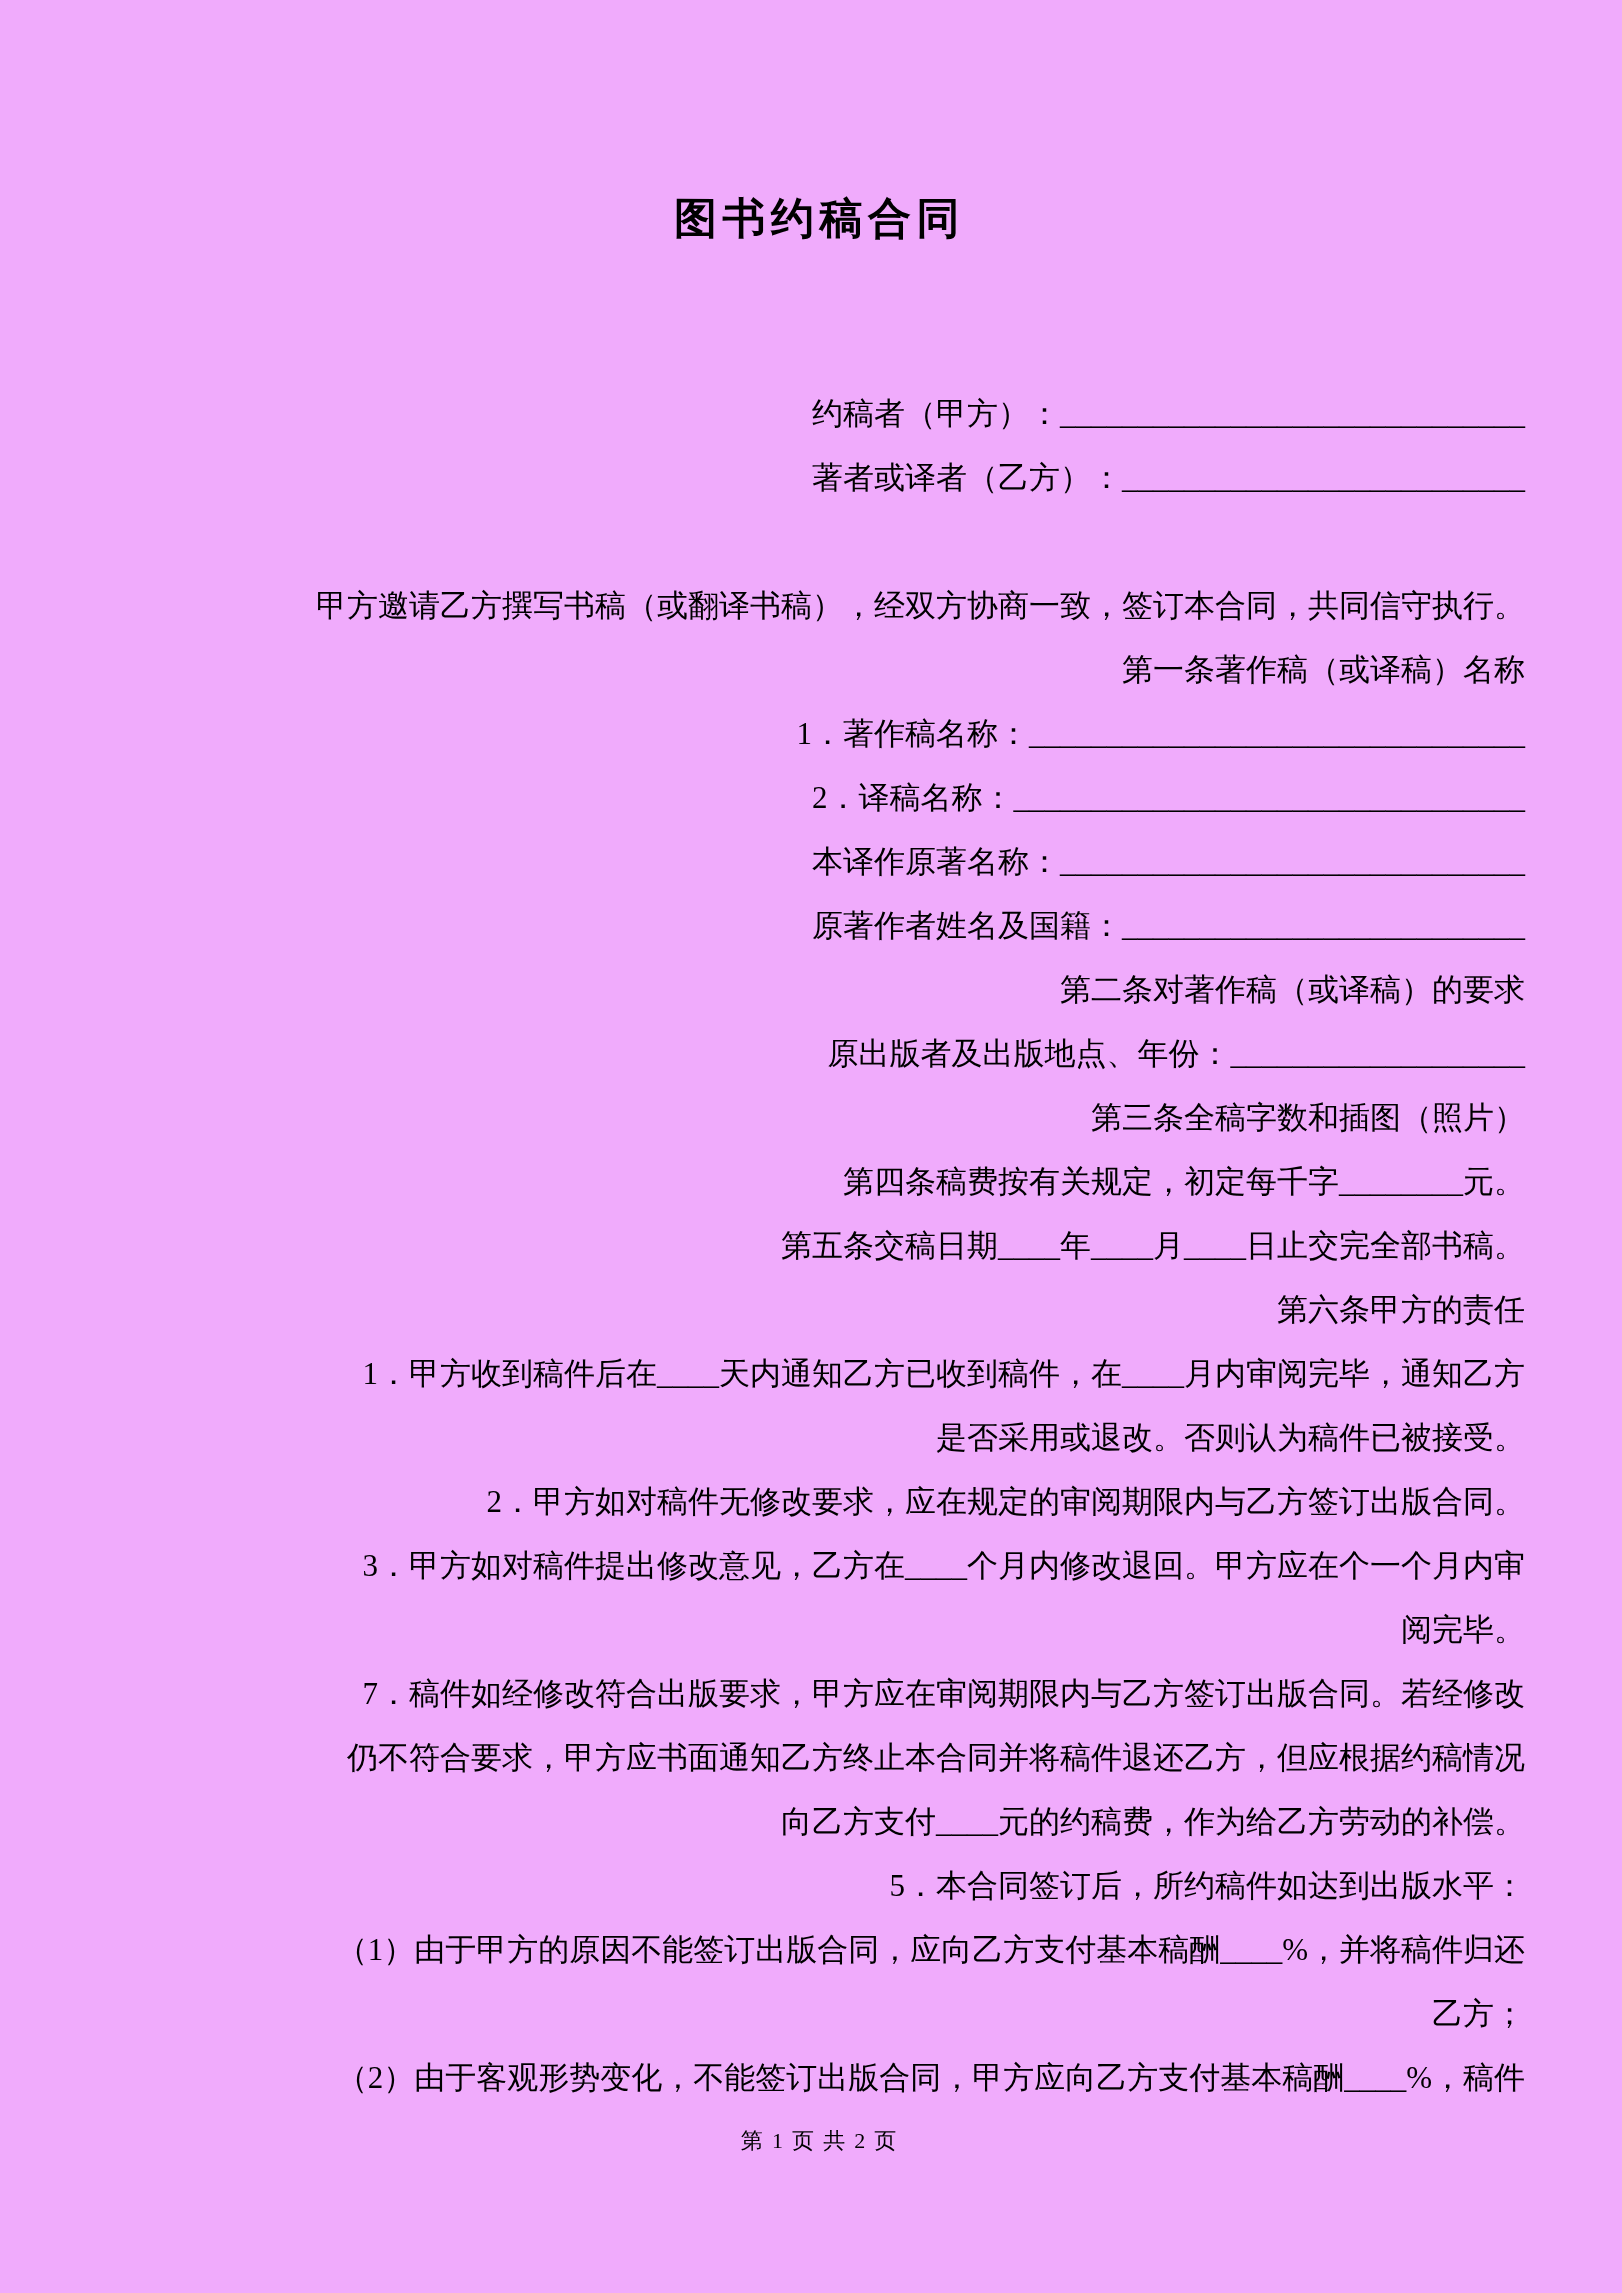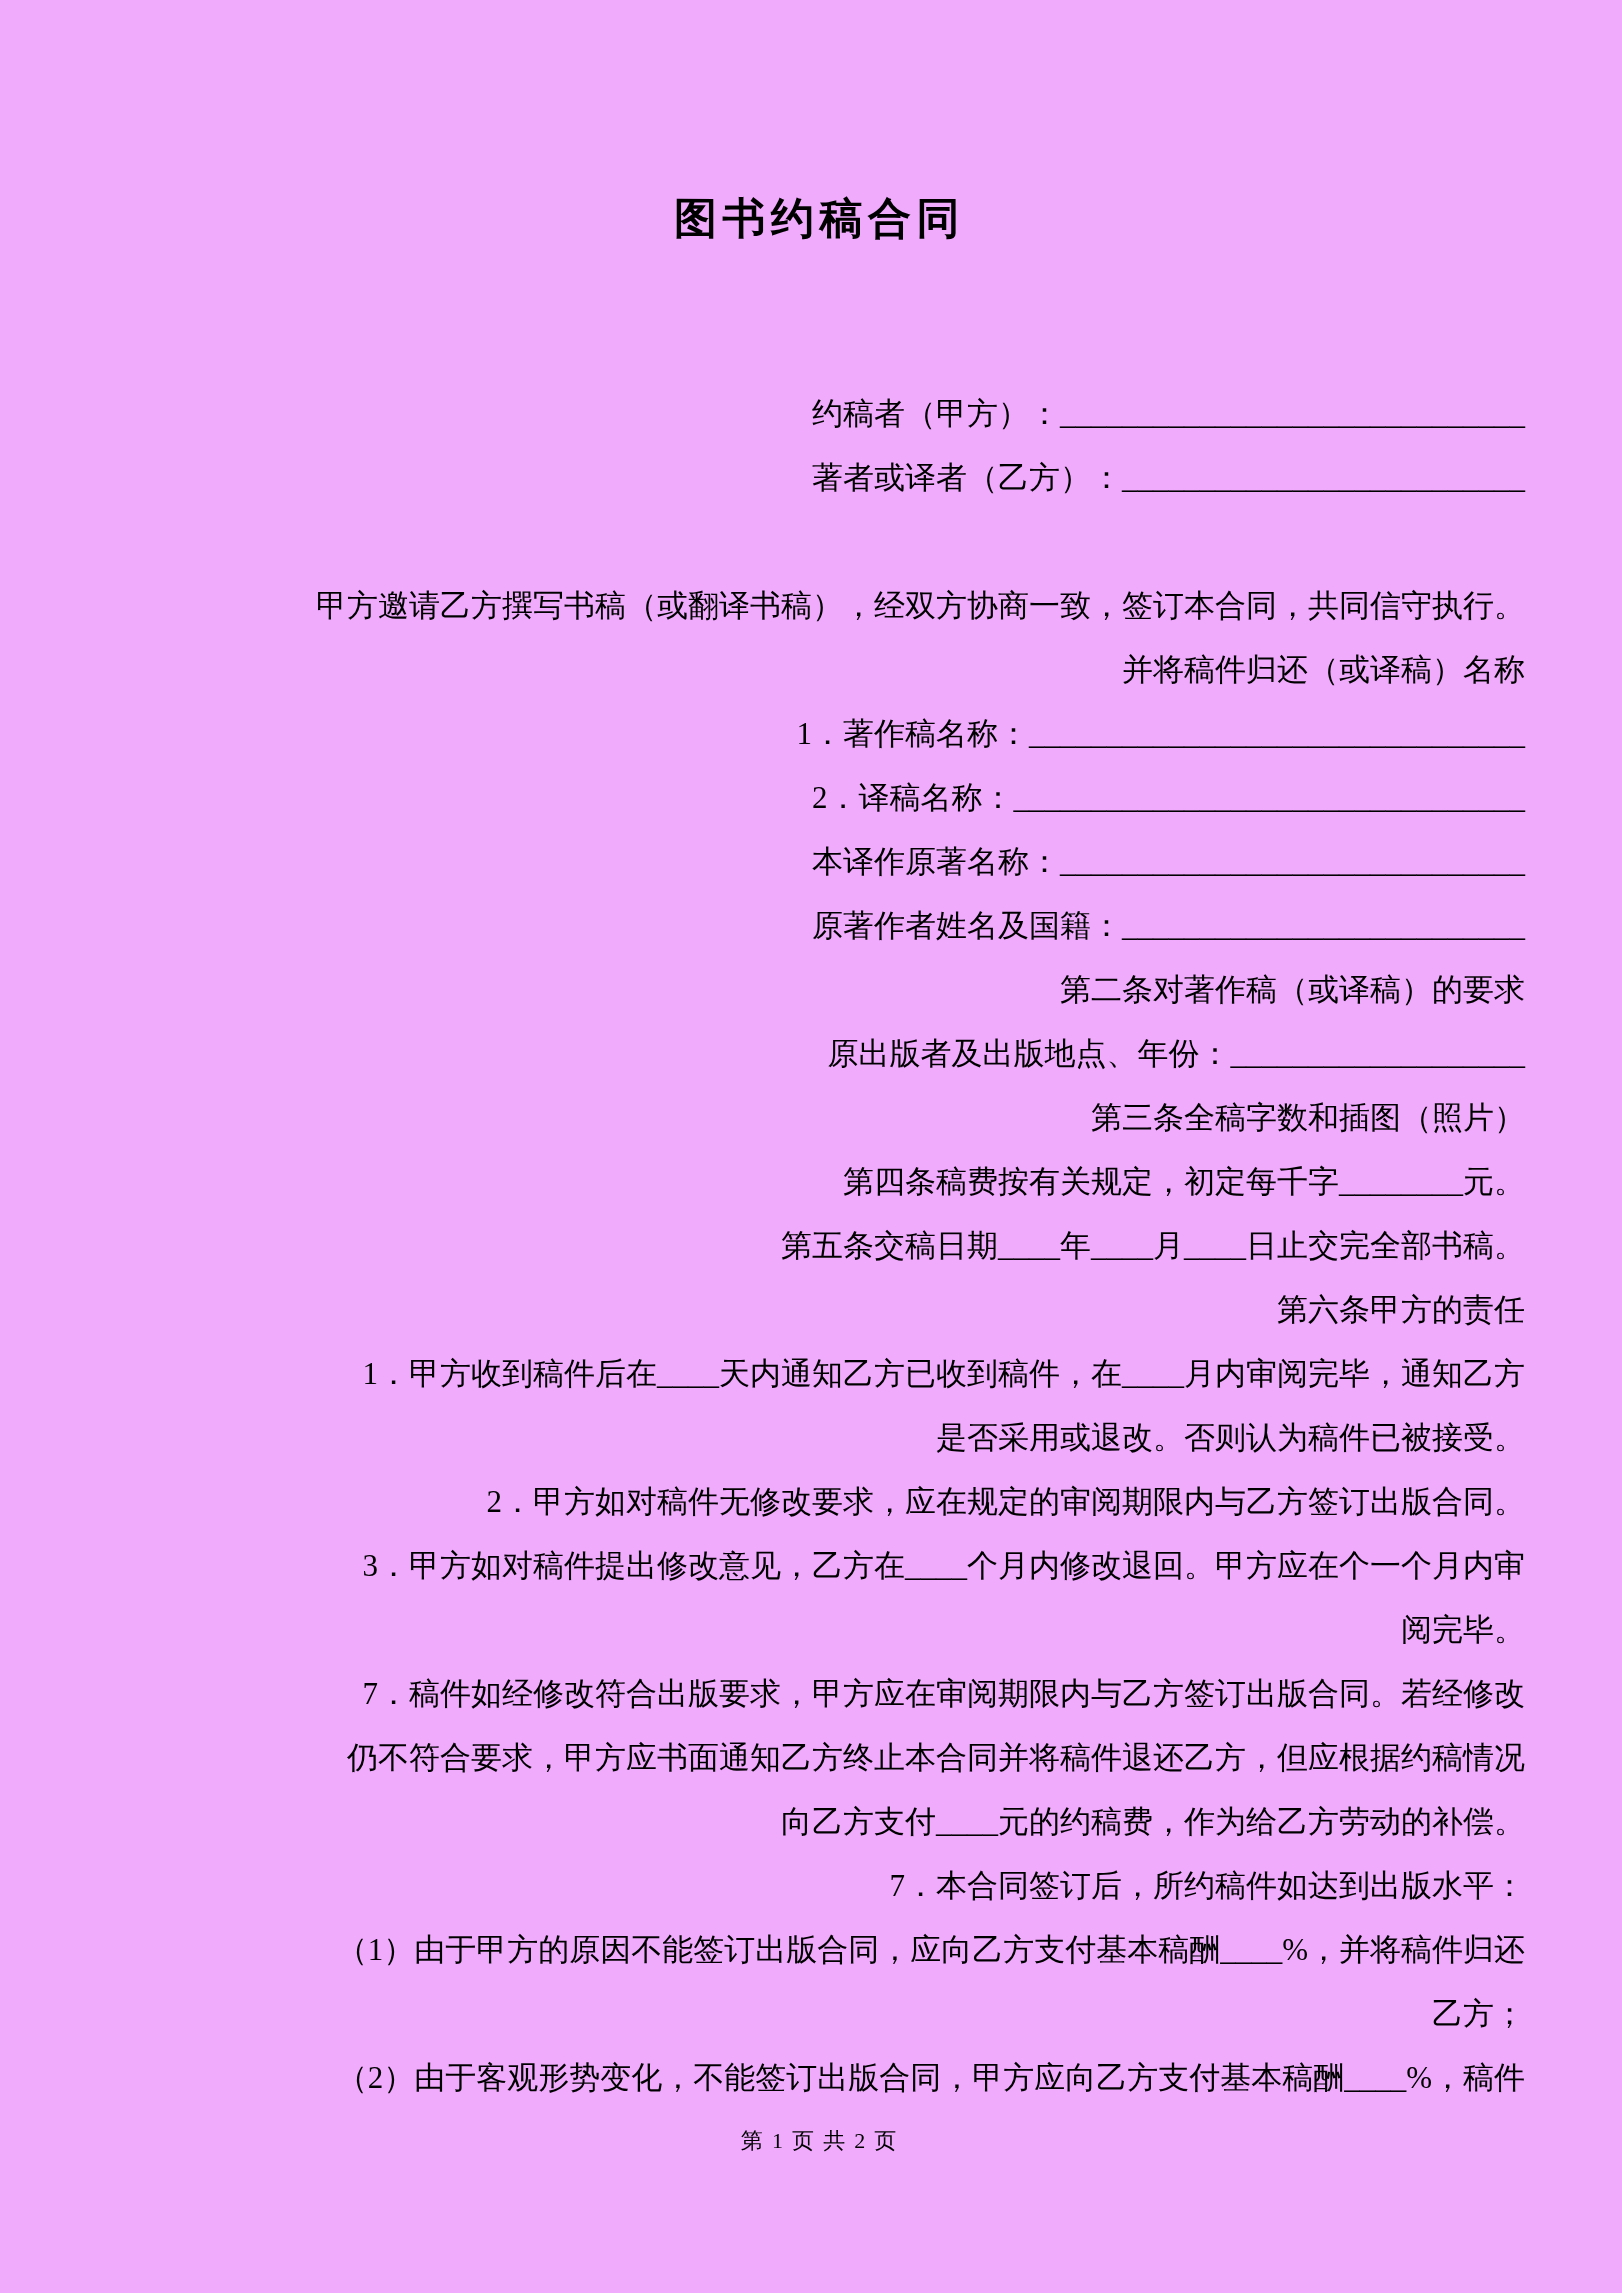--- a/index.html
+++ b/index.html
@@ -59,40 +59,40 @@
 <body>
 
 <div class="page">
   <h1 class="title">图书约稿合同</h1>
 
   <main class="content">
       <div class="line">约稿者（甲方）：______________________________</div>
       <div class="line">著者或译者（乙方）：__________________________</div>
       <div class="line"></div>
       <div class="line">甲方邀请乙方撰写书稿（或翻译书稿），经双方协商一致，签订本合同，共同信守执行。</div>
-      <div class="line">并将稿件归还（或译稿）名称</div>
+      <div class="line">第一条著作稿（或译稿）名称</div>
       <div class="line">1．著作稿名称：________________________________</div>
       <div class="line">2．译稿名称：_________________________________</div>
       <div class="line">本译作原著名称：______________________________</div>
       <div class="line">原著作者姓名及国籍：__________________________</div>
       <div class="line">第二条对著作稿（或译稿）的要求</div>
       <div class="line">原出版者及出版地点、年份：___________________</div>
       <div class="line">第三条全稿字数和插图（照片）</div>
       <div class="line">第四条稿费按有关规定，初定每千字________元。</div>
       <div class="line">第五条交稿日期____年____月____日止交完全部书稿。</div>
       <div class="line">第六条甲方的责任</div>
       <div class="line">1．甲方收到稿件后在____天内通知乙方已收到稿件，在____月内审阅完毕，通知乙方</div>
       <div class="line">是否采用或退改。否则认为稿件已被接受。</div>
       <div class="line">2．甲方如对稿件无修改要求，应在规定的审阅期限内与乙方签订出版合同。</div>
       <div class="line">3．甲方如对稿件提出修改意见，乙方在____个月内修改退回。甲方应在个一个月内审</div>
       <div class="line">阅完毕。</div>
       <div class="line">7．稿件如经修改符合出版要求，甲方应在审阅期限内与乙方签订出版合同。若经修改</div>
       <div class="line">仍不符合要求，甲方应书面通知乙方终止本合同并将稿件退还乙方，但应根据约稿情况</div>
       <div class="line">向乙方支付____元的约稿费，作为给乙方劳动的补偿。</div>
-      <div class="line">7．本合同签订后，所约稿件如达到出版水平：</div>
+      <div class="line">5．本合同签订后，所约稿件如达到出版水平：</div>
       <div class="line">（1）由于甲方的原因不能签订出版合同，应向乙方支付基本稿酬____%，并将稿件归还</div>
       <div class="line">乙方；</div>
       <div class="line">（2）由于客观形势变化，不能签订出版合同，甲方应向乙方支付基本稿酬____%，稿件</div>
     </main>
 
   <div class="footer">第 1 页 共 2 页</div>
 </div>
 
 
 </body></html>

